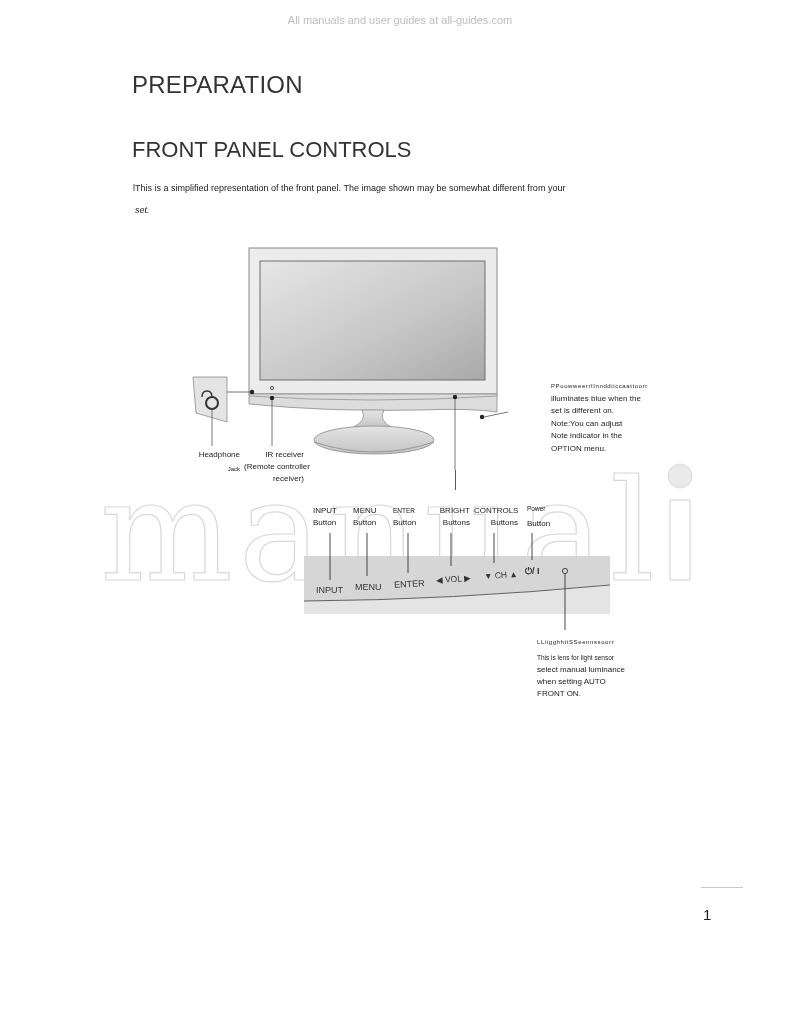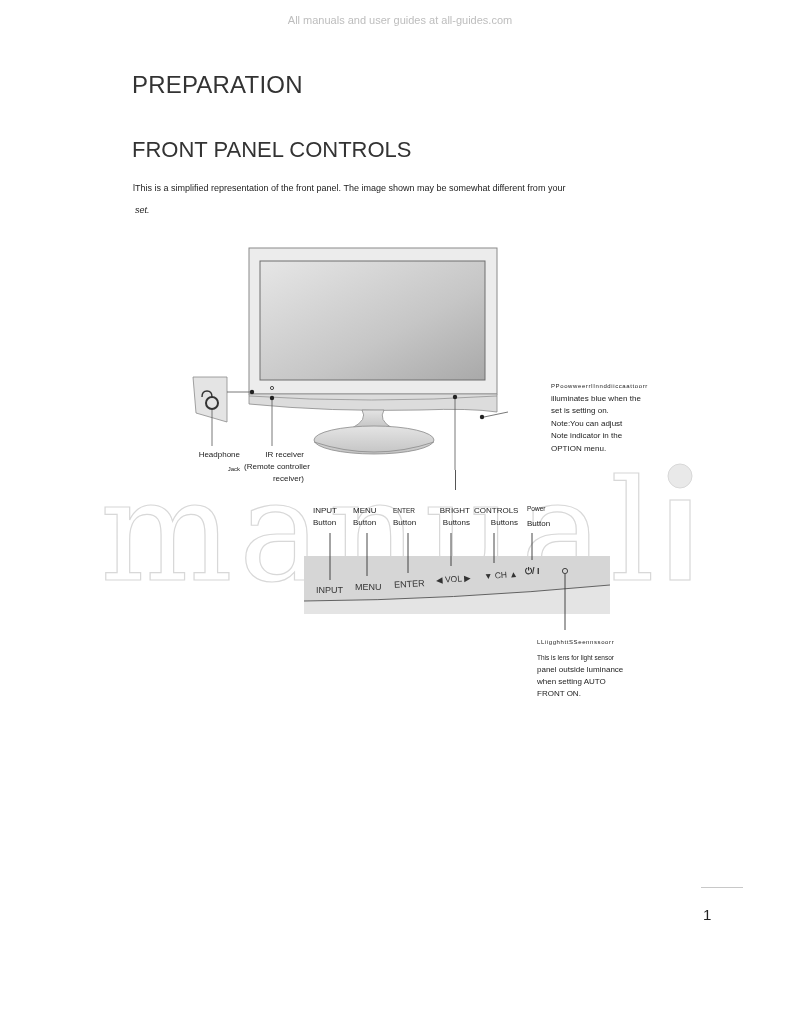--- a/index.html
+++ b/index.html
@@ -93,21 +93,21 @@
 </div>
 <div class="abs lbl" style="left:244px;top:449px;width:60px;">
   <div>IR receiver</div>
   <div>(Remote controller</div>
   <div style="padding-left:14px;">receiver)</div>
 </div>
 
 <div class="abs lbl lbl-left" style="left:551px;top:380px;line-height:12.5px;">
   <div class="tiny" style="letter-spacing:0.6px;">PPoowweerrIInnddiiccaattoorr</div>
   <div>illuminates blue when the</div>
-  <div>set is setting on.</div>
+  <div>set is different on.</div>
   <div>Note:You can adjust</div>
   <div>Note indicator in the</div>
   <div>OPTION menu.</div>
 </div>
 
 <div class="abs lbl" style="left:313px;top:505px;width:30px;text-align:left;">
   <div>INPUT</div>
   <div>Button</div>
 </div>
 <div class="abs lbl" style="left:353px;top:505px;width:30px;text-align:left;">
@@ -149,19 +149,19 @@
 <div class="abs" style="left:316px;top:585px;font-size:9px;color:#333;">INPUT</div>
 <div class="abs" style="left:355px;top:582px;font-size:9px;color:#333;">MENU</div>
 <div class="abs" style="left:394px;top:579px;font-size:9px;color:#333;transform:rotate(-3deg);">ENTER</div>
 <div class="abs" style="left:436px;top:574px;font-size:8.5px;color:#333;transform:rotate(-4deg);">◀ VOL ▶</div>
 <div class="abs" style="left:484px;top:570px;font-size:8.5px;color:#333;transform:rotate(-4deg);">▼ CH ▲</div>
 <div class="abs" style="left:525px;top:566px;font-size:9px;color:#333;font-weight:bold;">⏻/ I</div>
 
 <div class="abs lbl lbl-left" style="left:537px;top:636px;line-height:12px;">
   <div class="tiny" style="letter-spacing:0.6px;margin-bottom:4px;">LLiigghhttSSeennssoorr</div>
   <div style="font-size:6.5px;">This is lens for light sensor</div>
-  <div>panel outside luminance</div>
+  <div>select manual luminance</div>
   <div>when setting AUTO</div>
   <div>FRONT ON.</div>
 </div>
 
 <div class="abs pagerule"></div>
 <div class="abs pagenum">1</div>
 
 </body></html>

